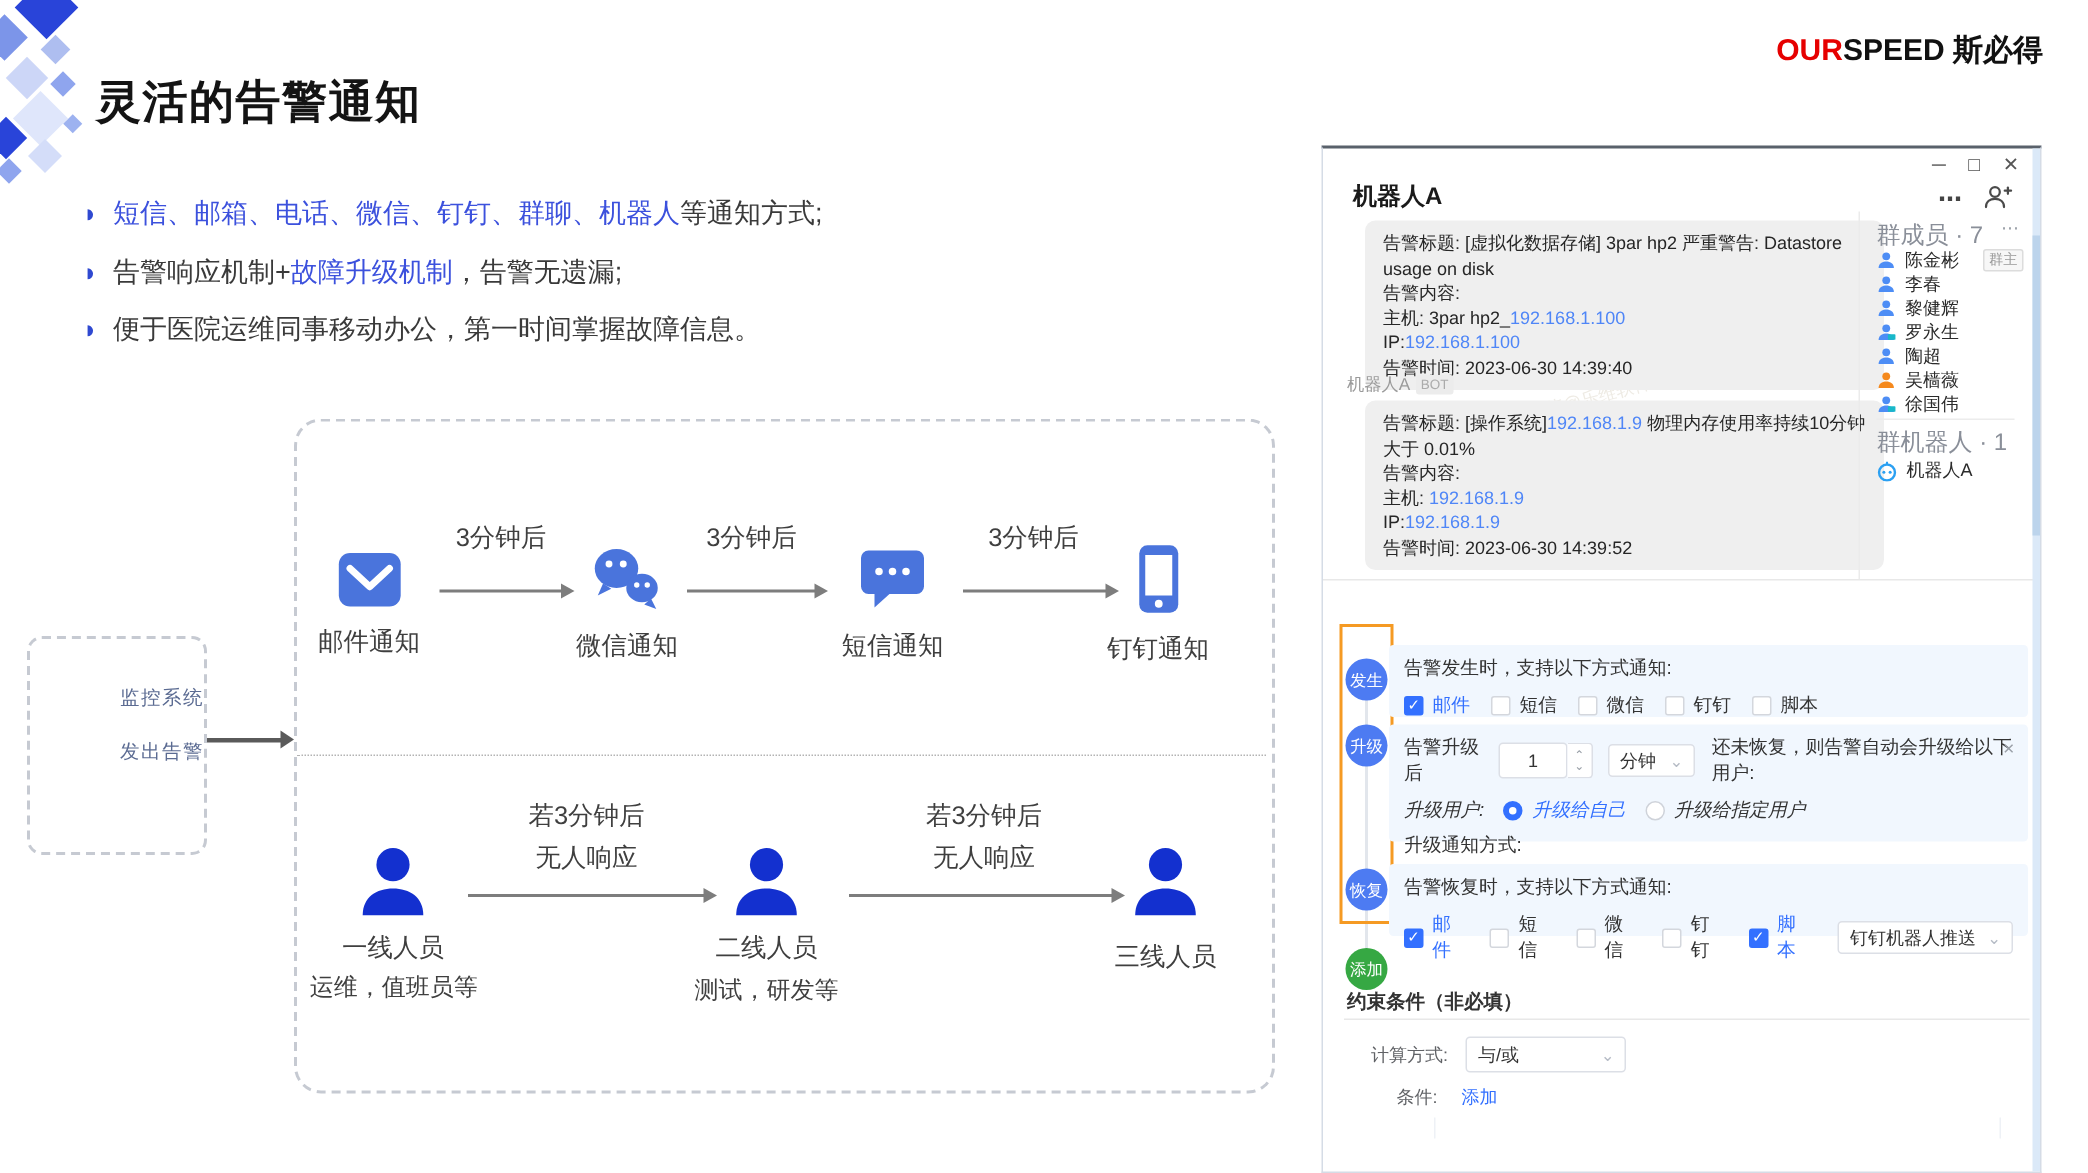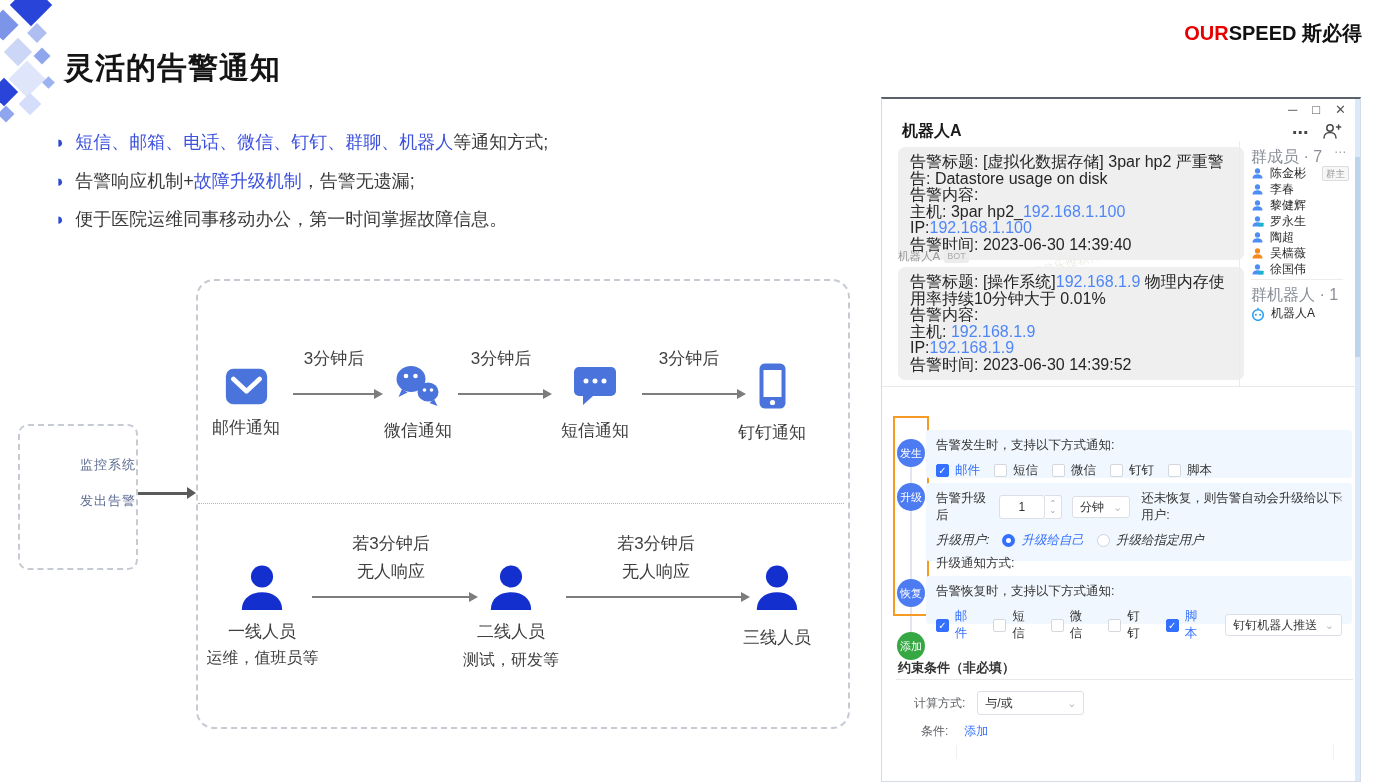--- a/index.html
+++ b/index.html
@@ -34,22 +34,22 @@
   .step-label{position:absolute;font-size:17px;color:#3f3f3f;text-align:center;}
   .sub-label{position:absolute;font-size:16px;color:#3f3f3f;text-align:center;}
   
   .win{left:881px;top:97px;width:480px;height:685px;background:#fff;
        border:1px solid #d5dce6;border-top:2px solid #59616b;box-sizing:border-box;}
   .win-controls{top:3px;right:14px;display:flex;gap:15px;font-size:13px;color:#555;}
   .win-controls span{cursor:default;}
   .win-title{left:20px;top:22px;font-size:16px;font-weight:700;color:#1a1a1a;}
   .hdr-more{right:52px;top:24px;font-size:16px;color:#444;font-weight:700;}
   .hdr-add{right:18px;top:24px;}
-  .bubble{left:16px;width:346px;background:#efefef;border-radius:7px;
-          padding:7px 12px;font-size:16px;line-height:16.5px;color:#262626;box-sizing:border-box;}
+  .bubble{left:28px;width:346px;background:#efefef;border-radius:7px;
+          padding:7px 12px;font-size:12px;line-height:16.5px;color:#262626;box-sizing:border-box;}
   .bubble p{margin:0;}
   .lnk{color:#4f86f7;}
   .sender-row{left:16px;top:150px;font-size:11.5px;color:#9a9a9a;display:flex;align-items:center;gap:4px;}
   .bot-badge{background:#ececec;color:#ababab;font-size:9px;padding:0 3px;border-radius:2px;line-height:13px;}
   .members{left:357px;top:42px;width:118px;height:245px;border-left:1px solid #ebebeb;padding-left:12px;}
   .mem-hdr{position:absolute;left:369px;top:48px;font-size:16px;color:#8a8f99;}
   .mem-more{position:absolute;right:14px;top:46px;font-size:12px;color:#9aa0a8;}
   .mem-row{position:absolute;left:369px;display:flex;align-items:center;gap:6px;
            font-size:12px;color:#2b2b2b;width:98px;}
   .owner{margin-left:auto;border:1px solid #dcdcdc;background:#f7f7f7;color:#9a9a9a;
@@ -458,21 +458,21 @@
   <div class="abs constraint-div"></div>
 
   <div class="abs inline" style="left:32px;top:592px;gap:12px;">
     <span class="form-label">计算方式:</span>
     <span class="sel" style="width:107px;height:24px;">
         <span>与/或</span>
         <span class="chev">⌄</span>
       </span>
   </div>
 
-  <div class="abs inline" style="left:39px;top:624px;gap:16px;">
+  <div class="abs inline" style="left:49px;top:624px;gap:16px;">
     <span class="form-label">条件:</span>
     <span class="add-link">添加</span>
   </div>
 
   <div class="abs tbl">
     <div class="tbl-body"></div>
   </div>
 
 </div>
 

